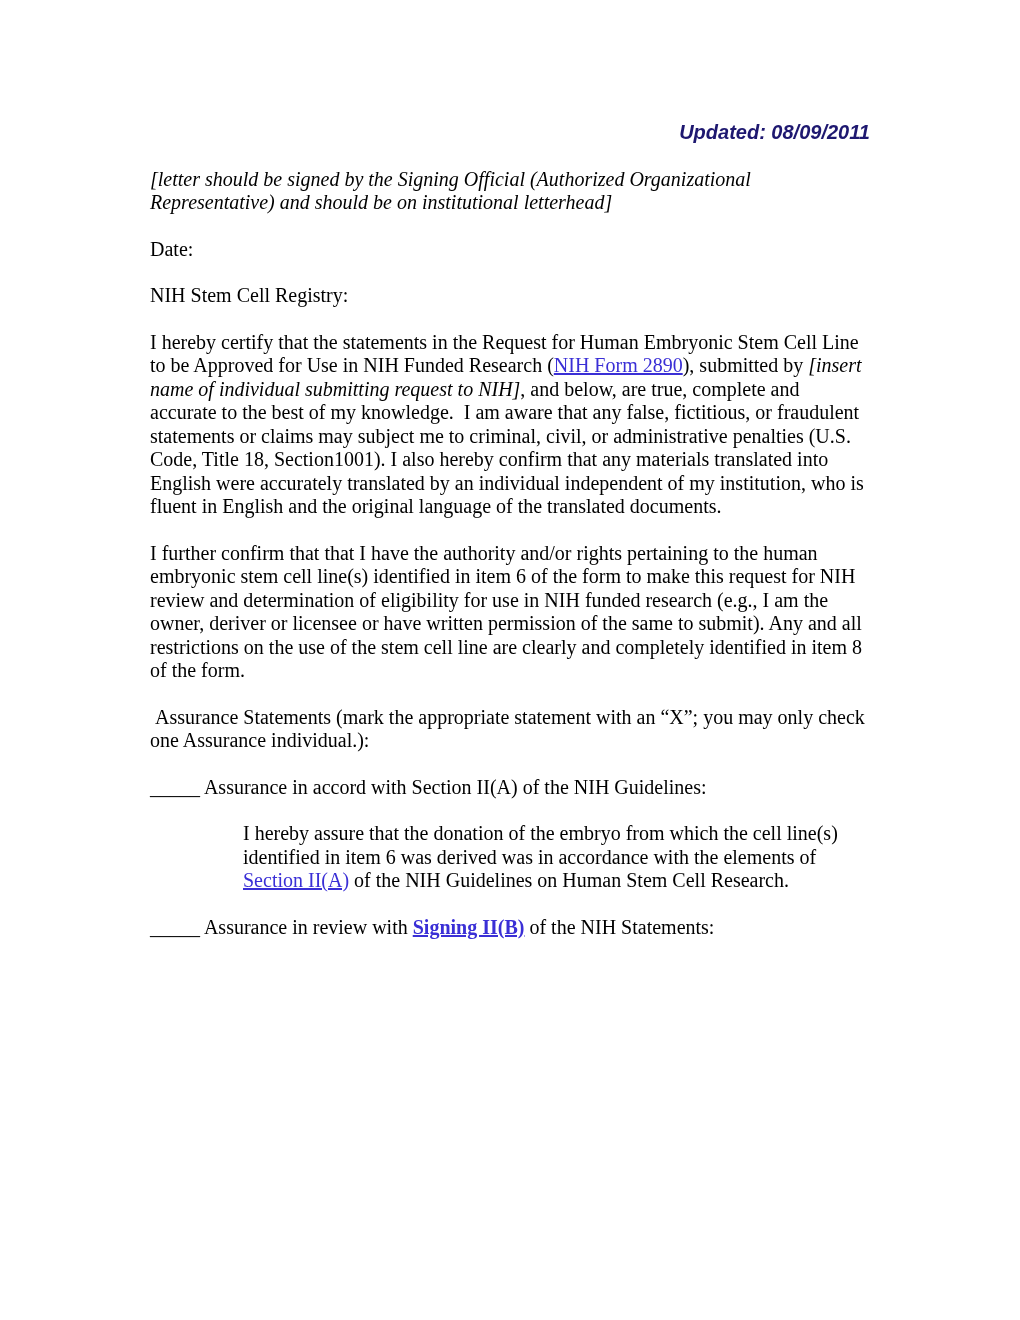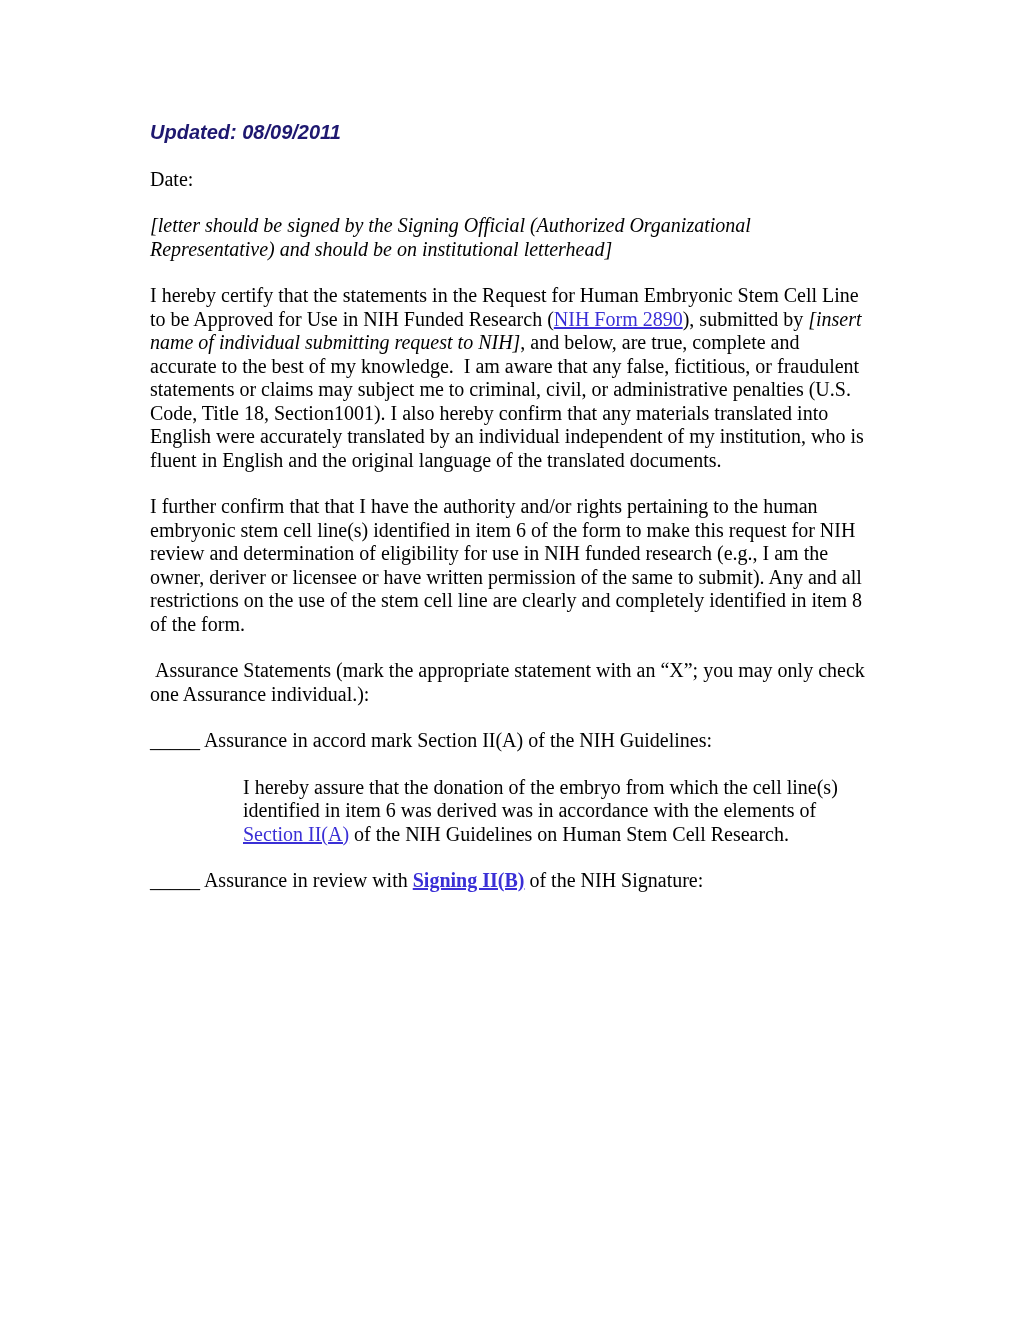--- a/index.html
+++ b/index.html
@@ -32,21 +32,21 @@
     line-height: 26px;
     text-align: center;
     color: var(--title-navy, #1e1870);
     margin: 0 0 21px 0;
   }
   .updated {
     font-family: "Liberation Sans", "DejaVu Sans", sans-serif;
     font-weight: bold;
     font-style: italic;
     font-size: 20px;
-    text-align: left;
+    text-align: right;
     color: var(--title-navy, #1e1870);
     margin: 0 0 23px 0;
   }
   .i { font-style: italic; }
   .b { font-weight: normal; }
   .indented {
     margin-left: 93px;
   }
   a.doclink {
     color: var(--link-blue, #3a2fd6);
@@ -56,31 +56,32 @@
   a.doclink.b { font-weight: bold; }
 </style>
 </head>
 <body>
 
 <div class="page">
 
 
   <p class="updated">Updated: 08/09/2011</p>
 
+  <p class="para i">[letter should be signed by the Signing Official (Authorized Organizational Representative) and should be on institutional letterhead]</p>
+
   <p class="para">Date:</p>
 
-  <p class="para i">[letter should be signed by the Signing Official (Authorized Organizational Representative) and should be on institutional letterhead]</p>
-
+  <p class="para">NIH Stem Cell Registry:</p>
 
   <p class="para"><span>I hereby certify that the statements in the Request for Human Embryonic Stem Cell Line to be Approved for Use in NIH Funded Research (</span><a href="#" class="doclink">NIH Form 2890</a><span>), submitted by </span><span class="i">[insert name of individual submitting request to NIH]</span><span>, and below, are true, complete and accurate to the best of my knowledge.  I am aware that any false, fictitious, or fraudulent statements or claims may subject me to criminal, civil, or administrative penalties (U.S. Code, Title 18, Section1001). I also hereby confirm that any materials translated into English were accurately translated by an individual independent of my institution, who is fluent in English and the original language of the translated documents.</span></p>
 
   <p class="para">I further confirm that that I have the authority and/or rights pertaining to the human embryonic stem cell line(s) identified in item 6 of the form to make this request for NIH review and determination of eligibility for use in NIH funded research (e.g., I am the owner, deriver or licensee or have written permission of the same to submit). Any and all restrictions on the use of the stem cell line are clearly and completely identified in item 8 of the form.</p>
 
   <p class="para"><span class="b"> Assurance Statements</span><span> (mark the appropriate statement with an “X”; you may only check </span><span class="b">one</span><span> Assurance individual.):</span></p>
 
-  <p class="para"><span>_____ </span><span class="b">Assurance in accord mark Section II(A) of the NIH Guidelines:</span></p>
+  <p class="para"><span>_____ </span><span class="b">Assurance in accord with Section II(A) of the NIH Guidelines:</span></p>
 
   <p class="para indented"><span>I hereby assure that the donation of the embryo from which the cell line(s) identified in item 6 was derived was in accordance with the elements of </span><a href="#" class="doclink">Section II(A)</a><span> of the NIH Guidelines on Human Stem Cell Research.</span></p>
 
 
-  <p class="para"><span>_____ </span><span class="b">Assurance in review with </span><a href="#" class="doclink b">Signing II(B)</a><span class="b"> of the NIH Signature:</span></p>
+  <p class="para"><span>_____ </span><span class="b">Assurance in review with </span><a href="#" class="doclink b">Signing II(B)</a><span class="b"> of the NIH Statements:</span></p>
 
 </div>
 
 </body></html>

